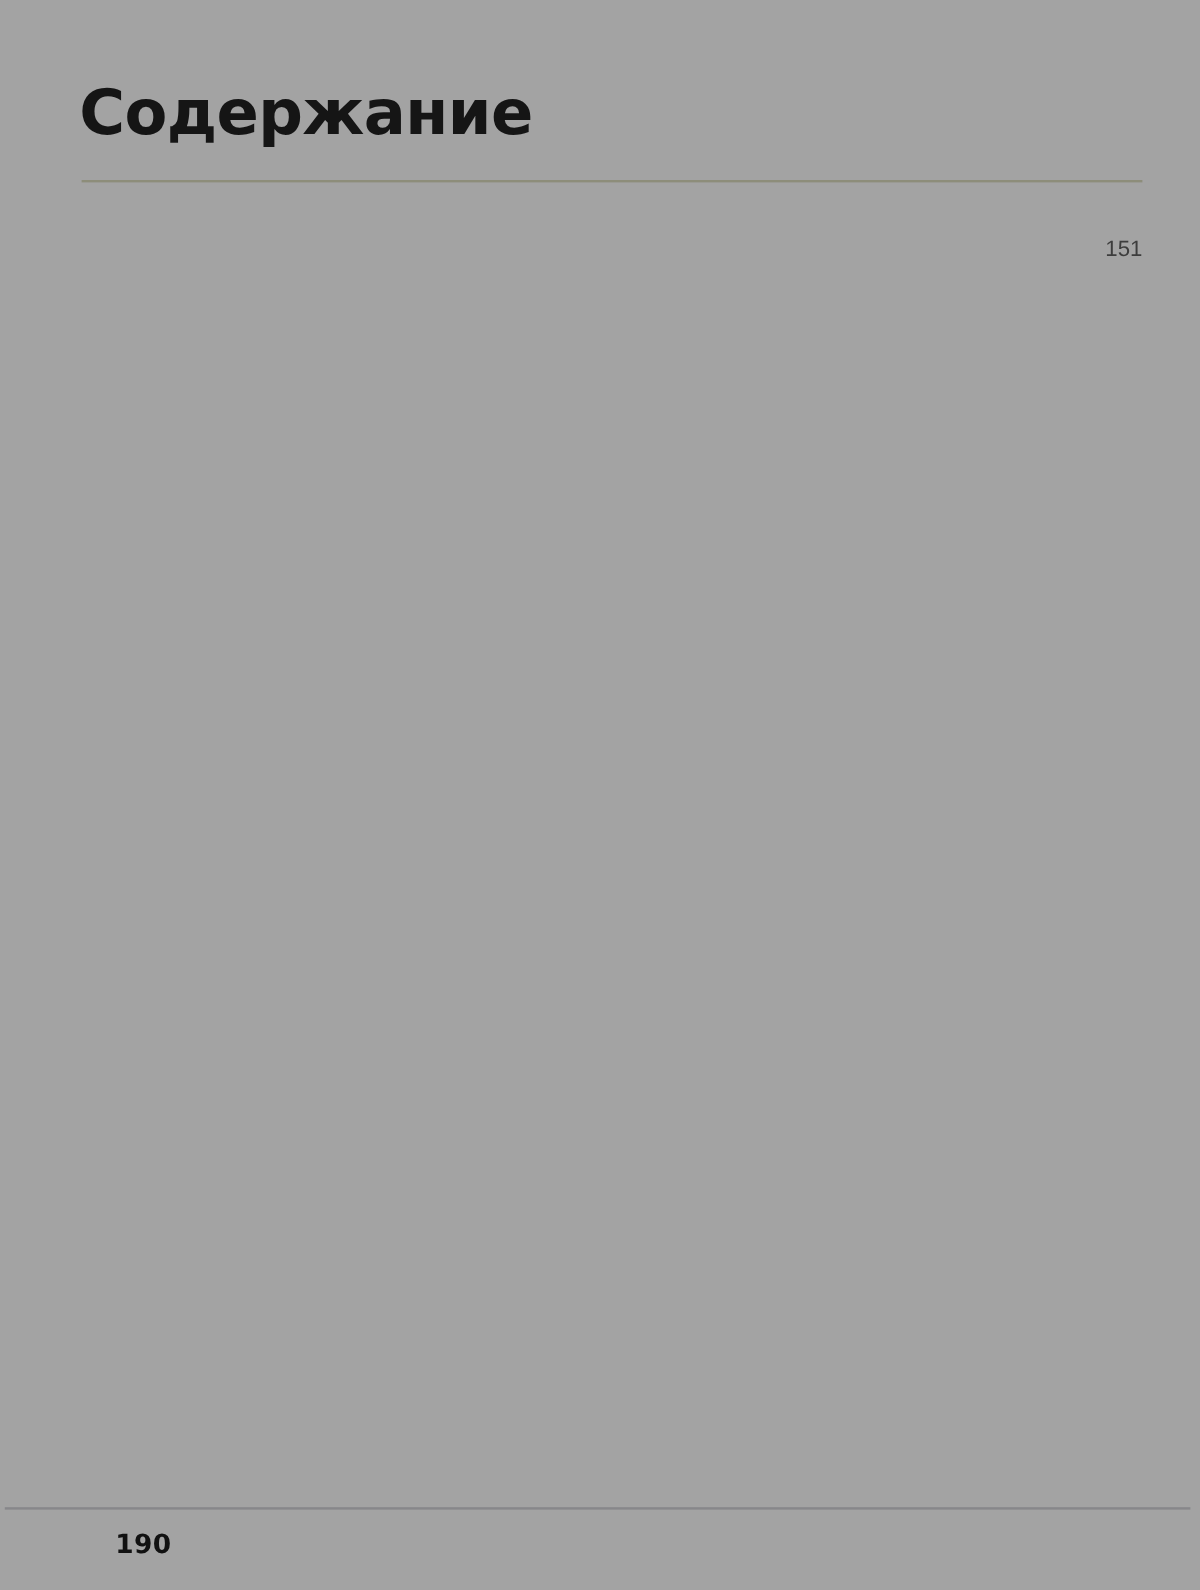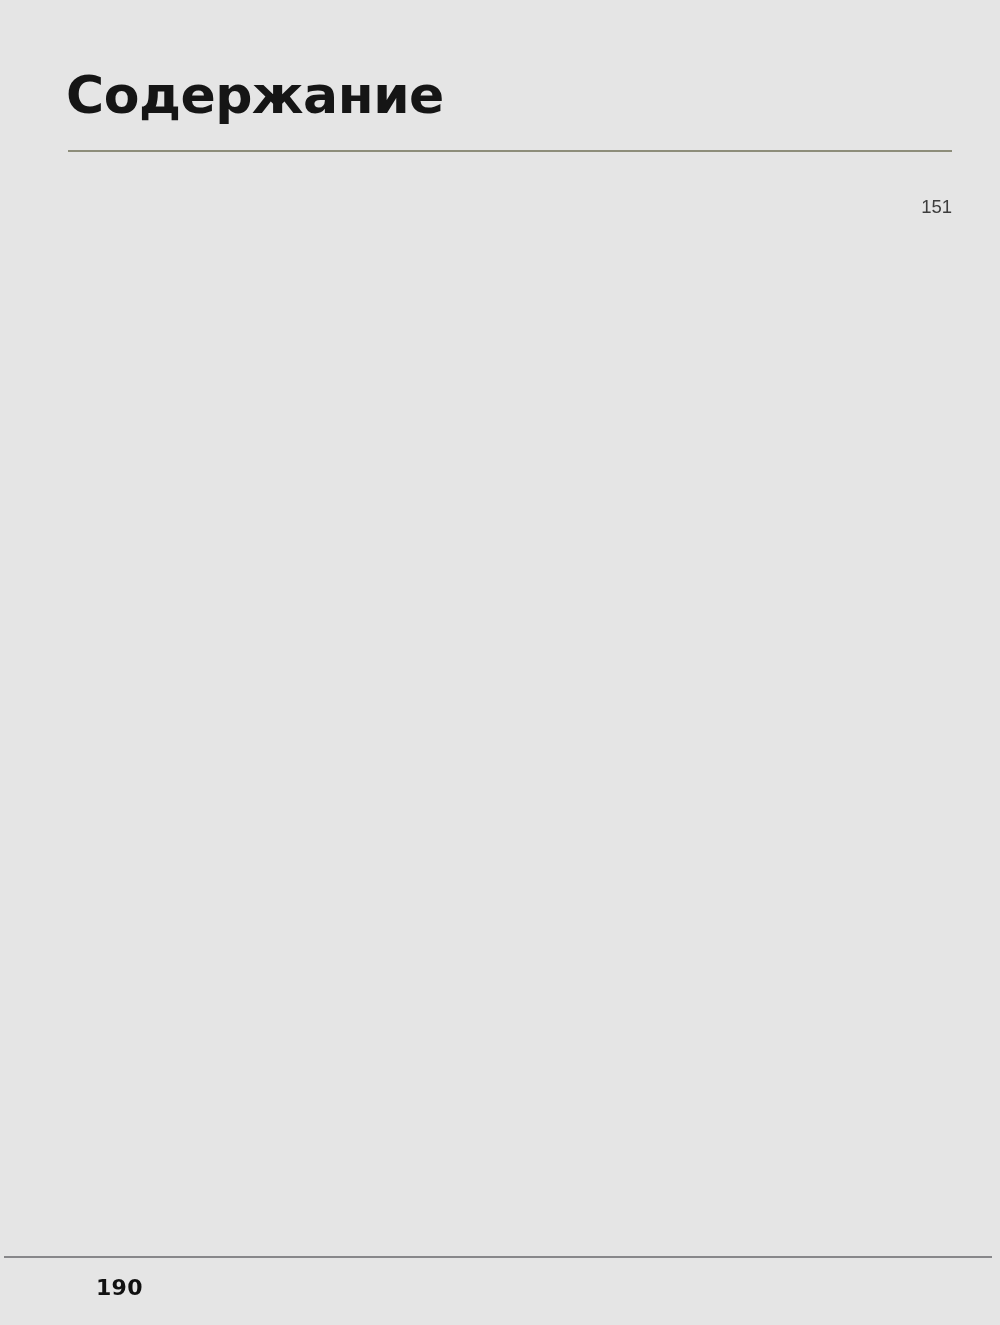--- a/index.html
+++ b/index.html
@@ -12,21 +12,21 @@
     height: 1325px;
     position: relative;
     font-family: "Liberation Sans", "DejaVu Sans", sans-serif;
     color: #3a3a3a;
     overflow: hidden;
   }
 
   .page {
     position: absolute;
     inset: 0;
-    background: #e5e5e5;
+    background: #a3a3a3;
   }
 
   
   .toc-title {
     position: absolute;
     left: 66px;
     top: 68px;
     font-size: 52px;
     font-weight: 700;
     letter-spacing: -0.5px;

